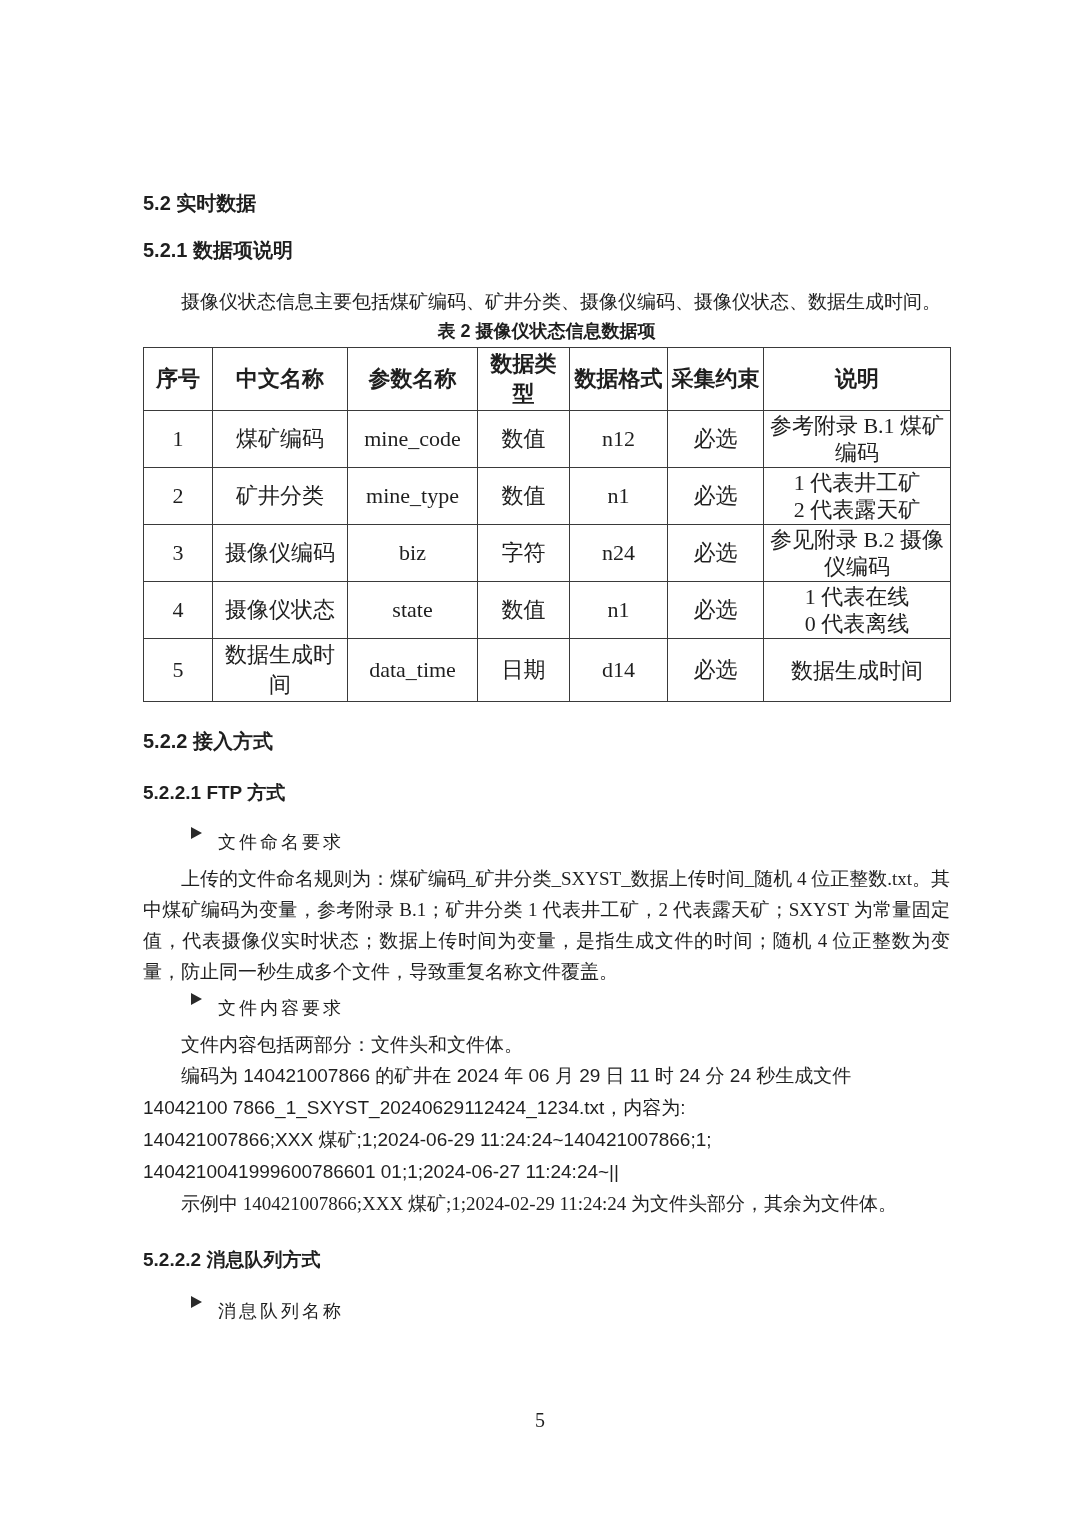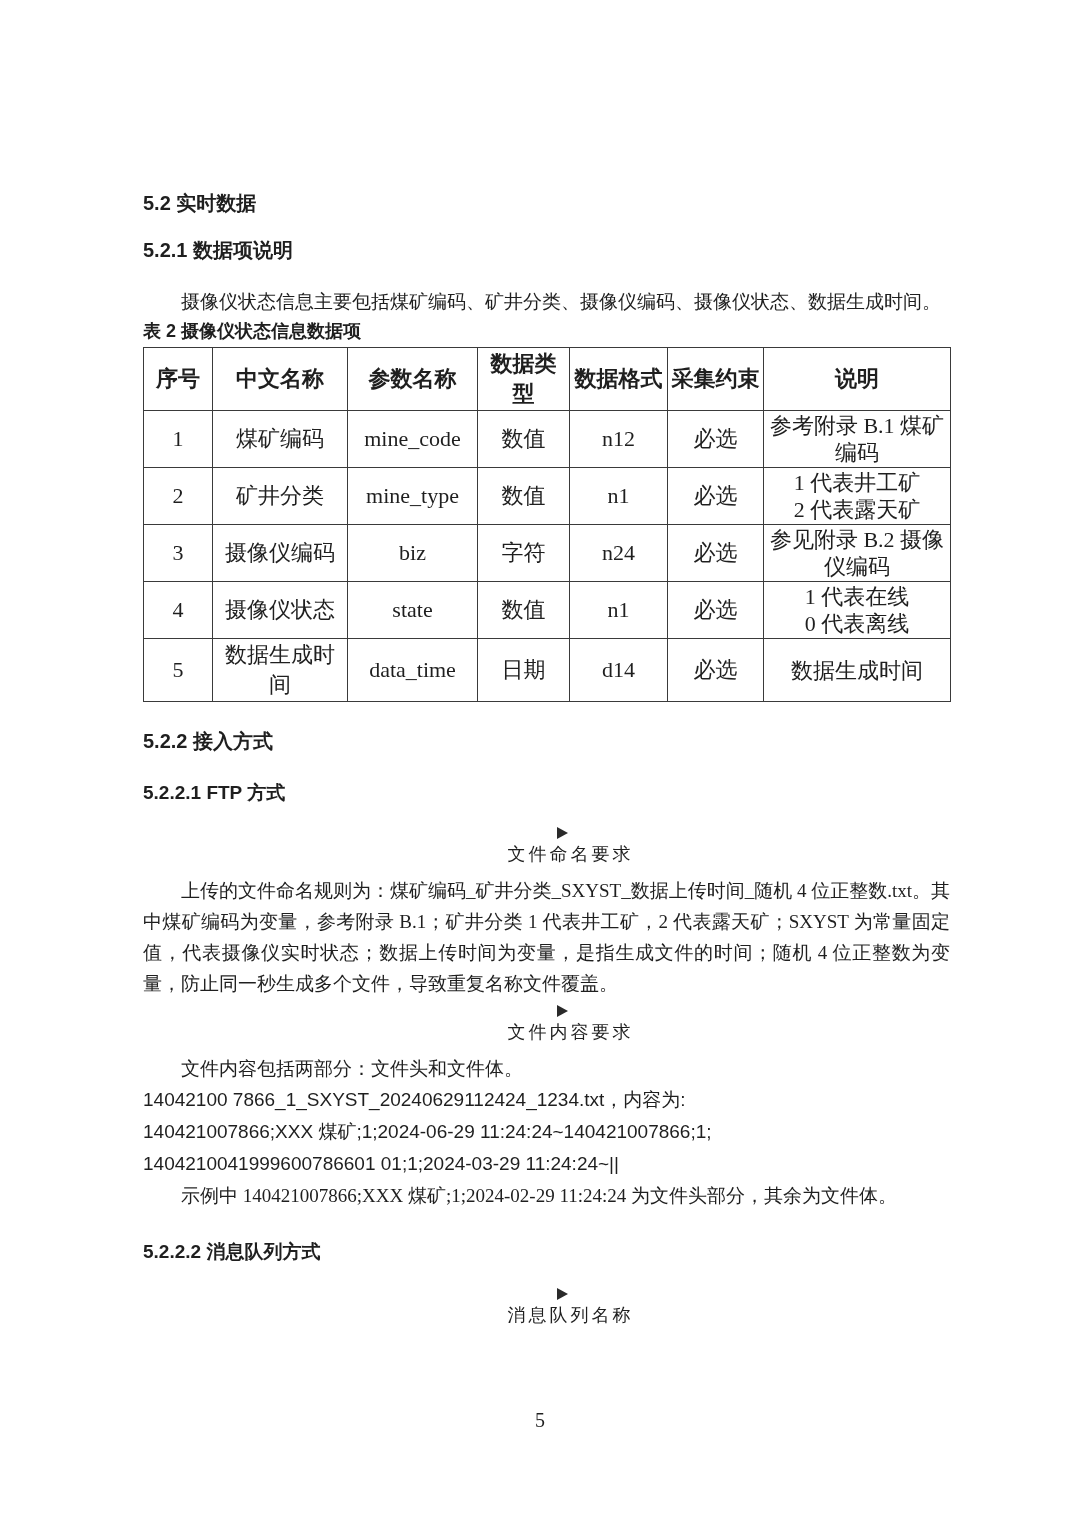--- a/index.html
+++ b/index.html
@@ -24,21 +24,21 @@
     margin:0 0 24px 0;
   }
   .para {
     font-size:19px; line-height:31px;
     text-align:justify; margin:0;
   }
   .indent { text-indent:38px; }
   .caption {
     font-family:"Liberation Sans","DejaVu Sans",sans-serif;
     font-weight:bold; font-size:18px;
-    margin:2px 0 4px 0;
+    text-align:center; margin:2px 0 4px 0;
   }
   table.data {
     border-collapse:collapse; table-layout:fixed;
     width:807px; margin:0 0 22px 0;
     font-size:22px;
   }
   table.data th, table.data td {
     border:1.5px solid #3a3a3a;
     text-align:center; vertical-align:middle;
     padding:1px 3px; box-sizing:border-box;
@@ -46,25 +46,24 @@
   }
   table.data th {
     font-family:"Liberation Sans","DejaVu Sans",sans-serif;
     font-weight:bold; height:30px;
   }
   tr.r-short td { height:30px; }
   tr.r-tall  td { height:57px; }
   tr.r-last  td { height:28px; }
   .desc-line { line-height:27px; }
   .bullet {
-    display:flex; align-items:center;
+    display:flex; 
     margin:2px 0 6px 48px;
     font-size:18px; line-height:30px;
     letter-spacing:3px;
-    flex-direction:column;
   }
   .arrow-glyph {
     width:0; height:0; flex:0 0 auto;
     border-left:11px solid #2a2a2a;
     border-top:6px solid transparent;
     border-bottom:6px solid transparent;
     margin-right:16px;
     letter-spacing:0;
   }
   .example-line {
@@ -180,23 +179,24 @@
   <p class="para indent">上传的文件命名规则为：煤矿编码_矿井分类_SXYST_数据上传时间_随机 4 位正整数.txt。其中煤矿编码为变量，参考附录 B.1；矿井分类 1 代表井工矿，2 代表露天矿；SXYST 为常量固定值，代表摄像仪实时状态；数据上传时间为变量，是指生成文件的时间；随机 4 位正整数为变量，防止同一秒生成多个文件，导致重复名称文件覆盖。</p>
 
   <div class="bullet" style="margin-top:6px;">
     <span class="arrow-glyph"></span>
     <span>文件内容要求</span>
   </div>
   <p class="para indent">文件内容包括两部分：文件头和文件体。</p>
 
 
   <div>
+    <p class="example-line first">编码为 140421007866 的矿井在 2024 年 06 月 29 日 11 时 24 分 24 秒生成文件</p>
     <p class="example-line">14042100 7866_1_SXYST_20240629112424_1234.txt，内容为:</p>
     <p class="example-line">140421007866;XXX 煤矿;1;2024-06-29 11:24:24~140421007866;1;</p>
-    <p class="example-line">1404210041999600786601 01;1;2024-03-29 11:24:24~||</p>
+    <p class="example-line">1404210041999600786601 01;1;2024-06-27 11:24:24~||</p>
   </div>
 
   <p class="para indent">示例中 140421007866;XXX 煤矿;1;2024-02-29 11:24:24 为文件头部分，其余为文件体。</p>
 
   <div class="h-sub" style="margin:30px 0 26px 0;">5.2.2.2  消息队列方式</div>
 
   <div class="bullet">
     <span class="arrow-glyph"></span>
     <span>消息队列名称</span>
   </div>

